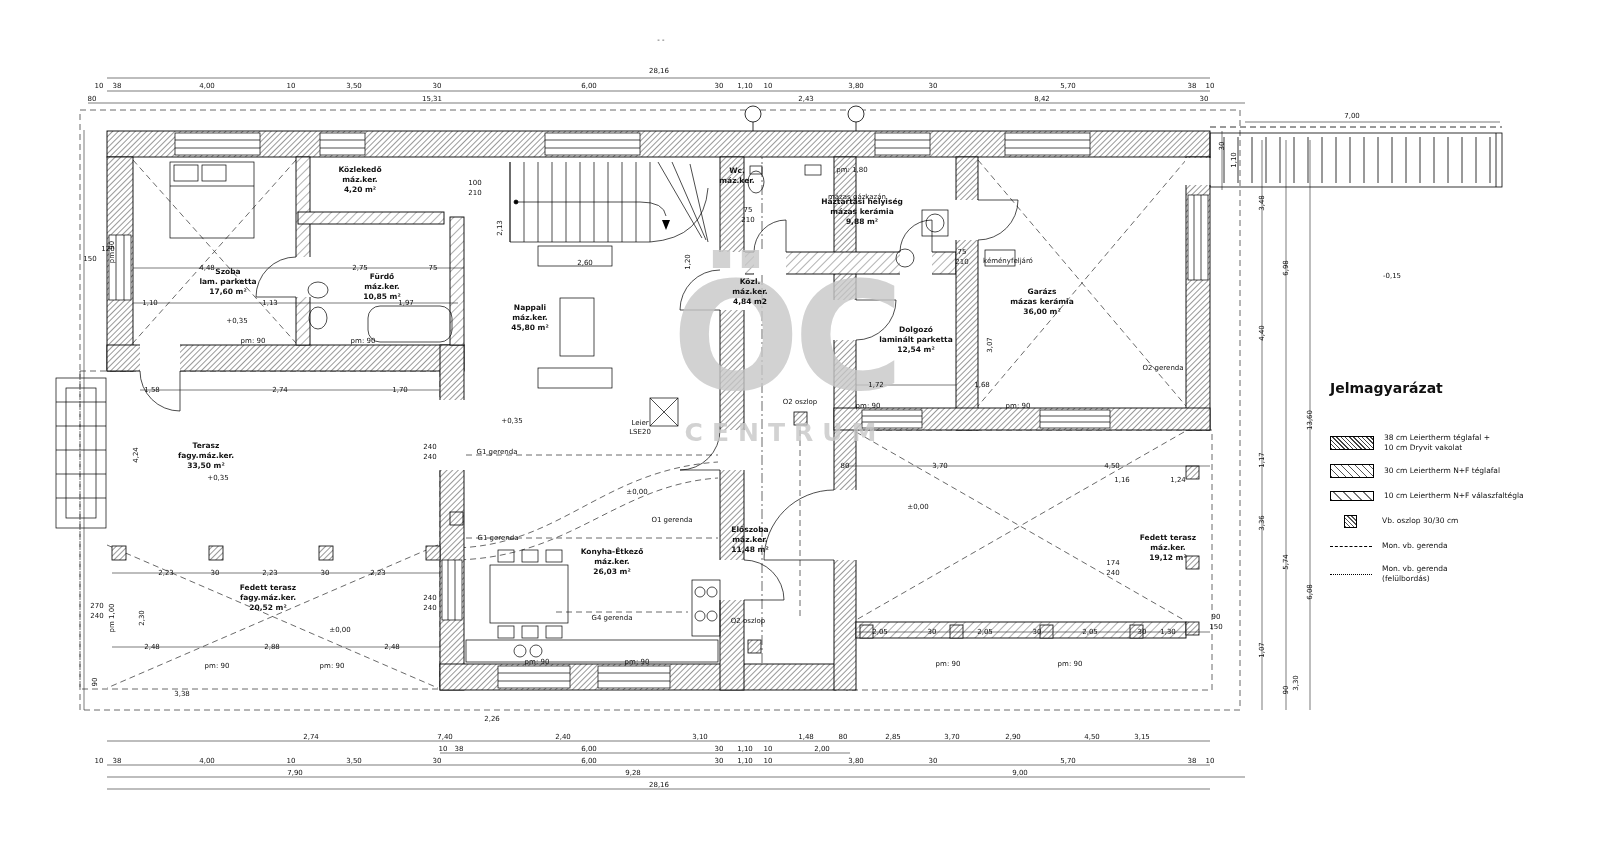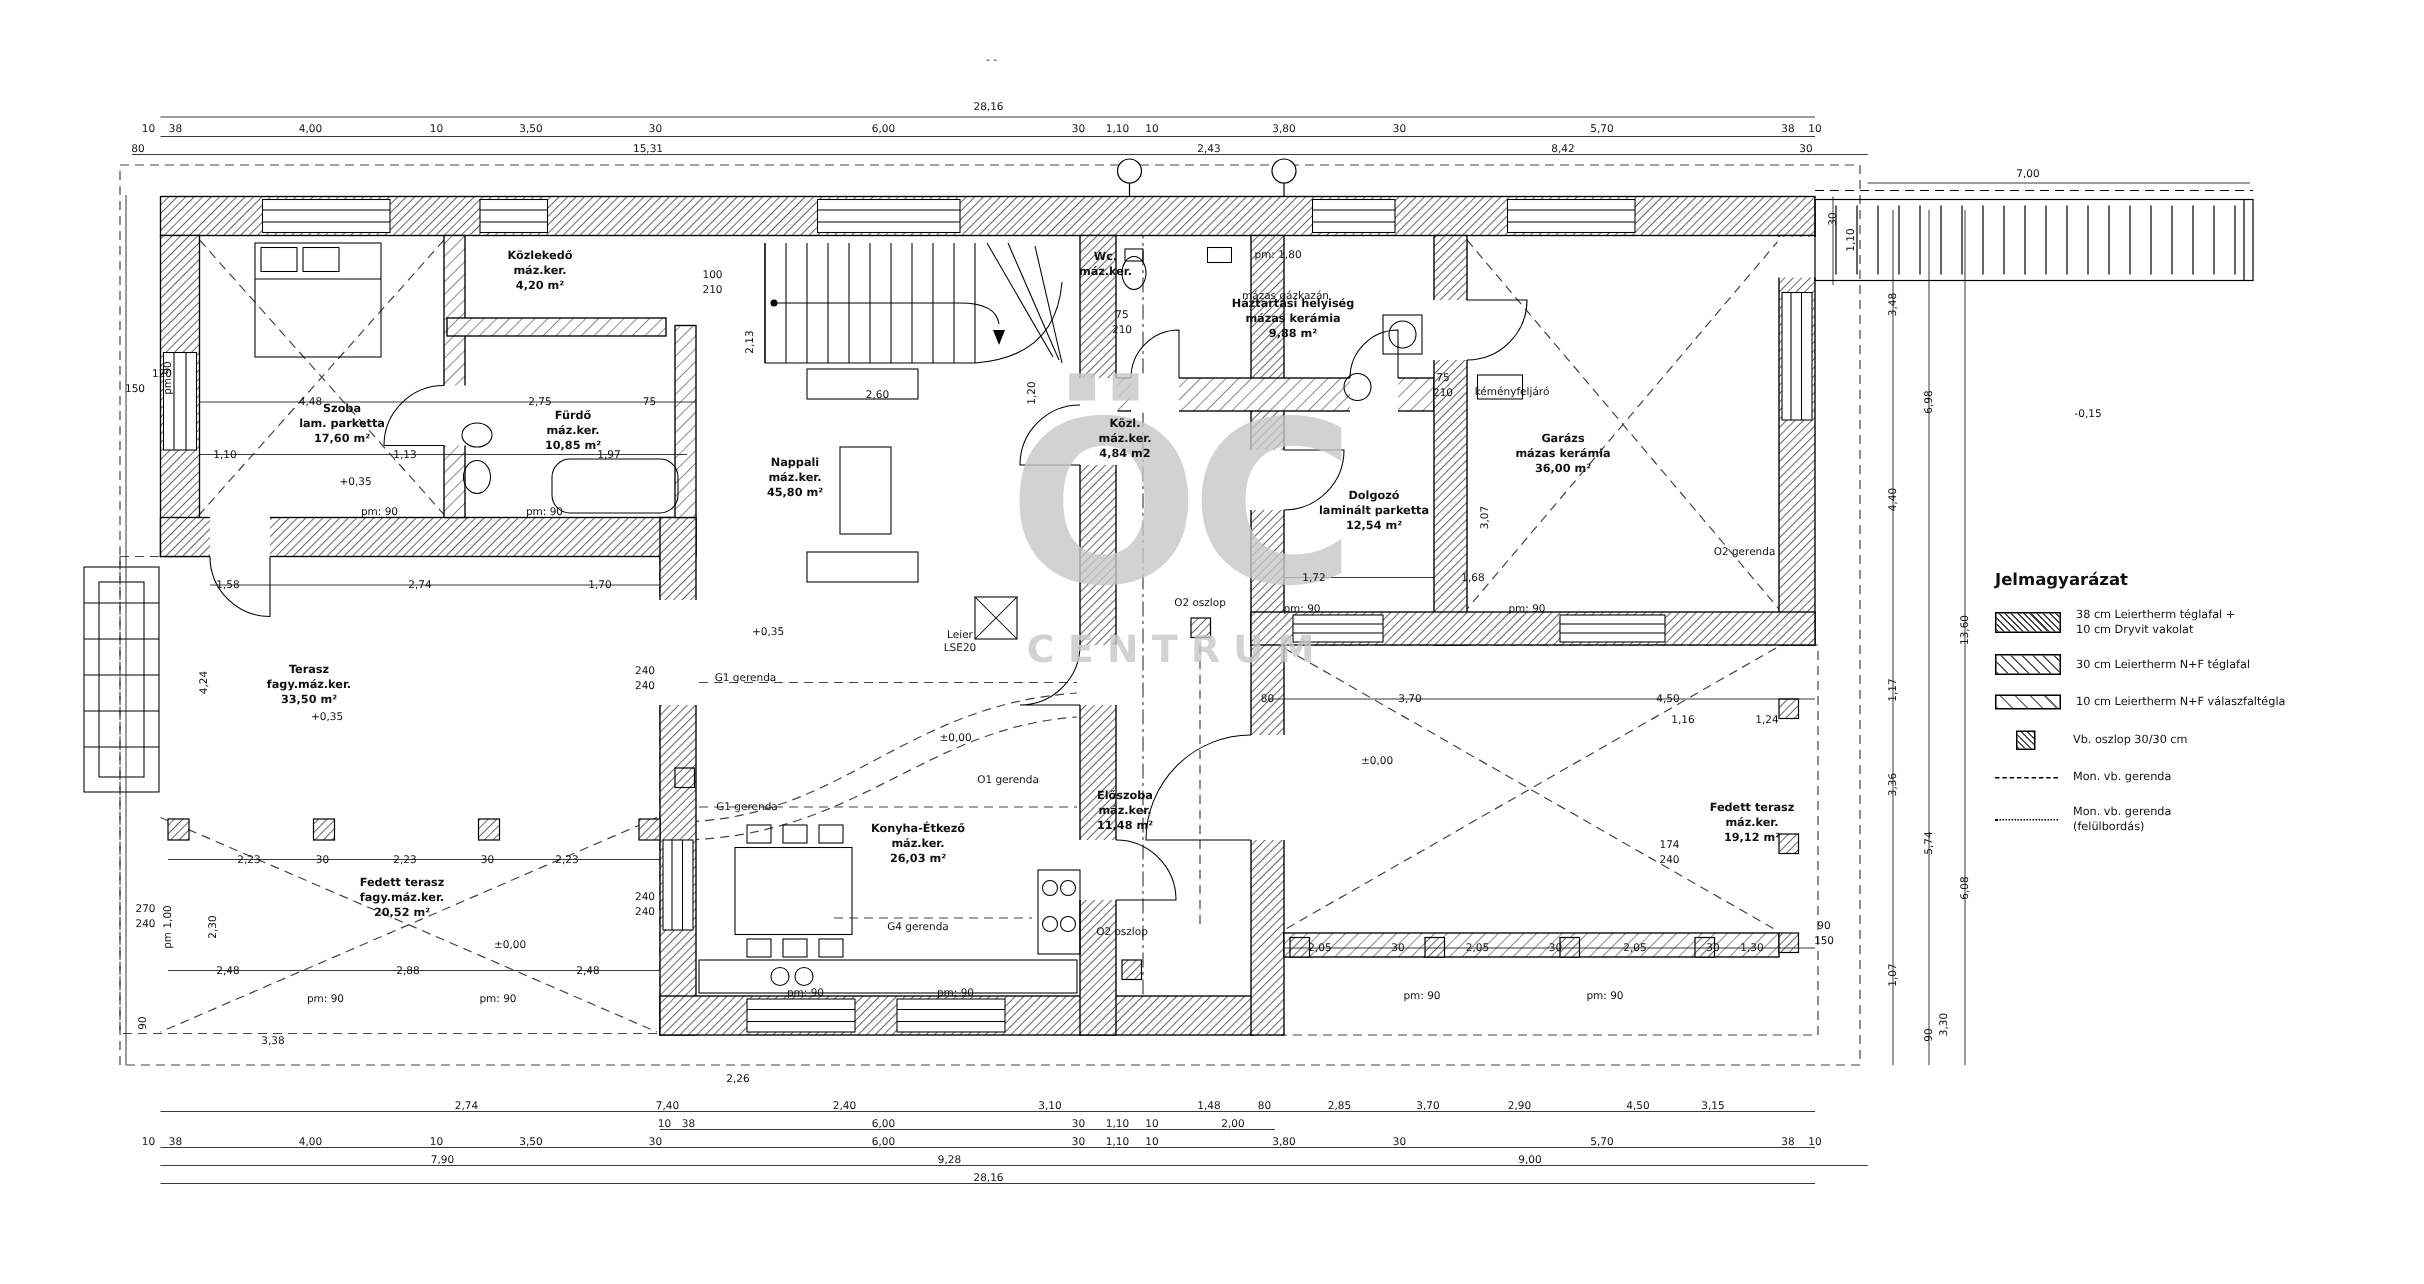--- a/index.html
+++ b/index.html
@@ -7,21 +7,21 @@
   svg.plan{position:absolute;left:0;top:0;z-index:1;}
   .watermark{position:absolute;left:655px;top:262px;width:260px;text-align:center;color:#c7c7c7;opacity:.8;z-index:2;pointer-events:none;}
   .wm-logo{font-size:150px;font-weight:bold;line-height:1;letter-spacing:-6px;}
   .wm-line{font-size:25px;font-weight:bold;letter-spacing:9px;margin-top:6px;}
   .labels{position:absolute;left:0;top:0;width:1616px;height:856px;z-index:3;pointer-events:none;}
   .lbl{position:absolute;transform:translate(-50%,-50%);color:#111;white-space:nowrap;text-align:center;}
   .dim{font-size:7px;}
   .room{font-size:7.5px;line-height:1.3;font-weight:bold;}
   .note{font-size:7px;}
   .legend{position:absolute;left:1330px;top:380px;width:225px;z-index:3;}
-  .legend-title{font-size:11px;font-weight:bold;margin-bottom:12px;color:#111;}
+  .legend-title{font-size:14px;font-weight:bold;margin-bottom:37px;color:#111;}
   .lg-row{display:flex;align-items:center;gap:10px;margin-bottom:11px;min-height:14px;}
   .lg-sym{width:42px;flex:0 0 42px;height:12px;position:relative;}
   .sym-wall38{border:1px solid #000;background:repeating-linear-gradient(45deg,#444 0 1px,transparent 1px 3px);}
   .sym-wall30{border:1px solid #000;background:repeating-linear-gradient(45deg,#555 0 1px,transparent 1px 5px);}
   .sym-wall10{height:8px;border:1px solid #000;background:repeating-linear-gradient(45deg,#777 0 1px,transparent 1px 7px);}
   .sym-col{height:12px;}
   .sym-col::before{content:"";position:absolute;left:14px;top:0;width:11px;height:11px;border:1px solid #000;background:repeating-linear-gradient(45deg,#555 0 1px,transparent 1px 3px);}
   .sym-dash{height:0;border-top:1.6px dashed #000;align-self:center;}
   .sym-dot{height:0;border-top:1.6px dotted #000;align-self:center;}
   .lg-text{font-size:7.5px;line-height:1.35;color:#111;}

